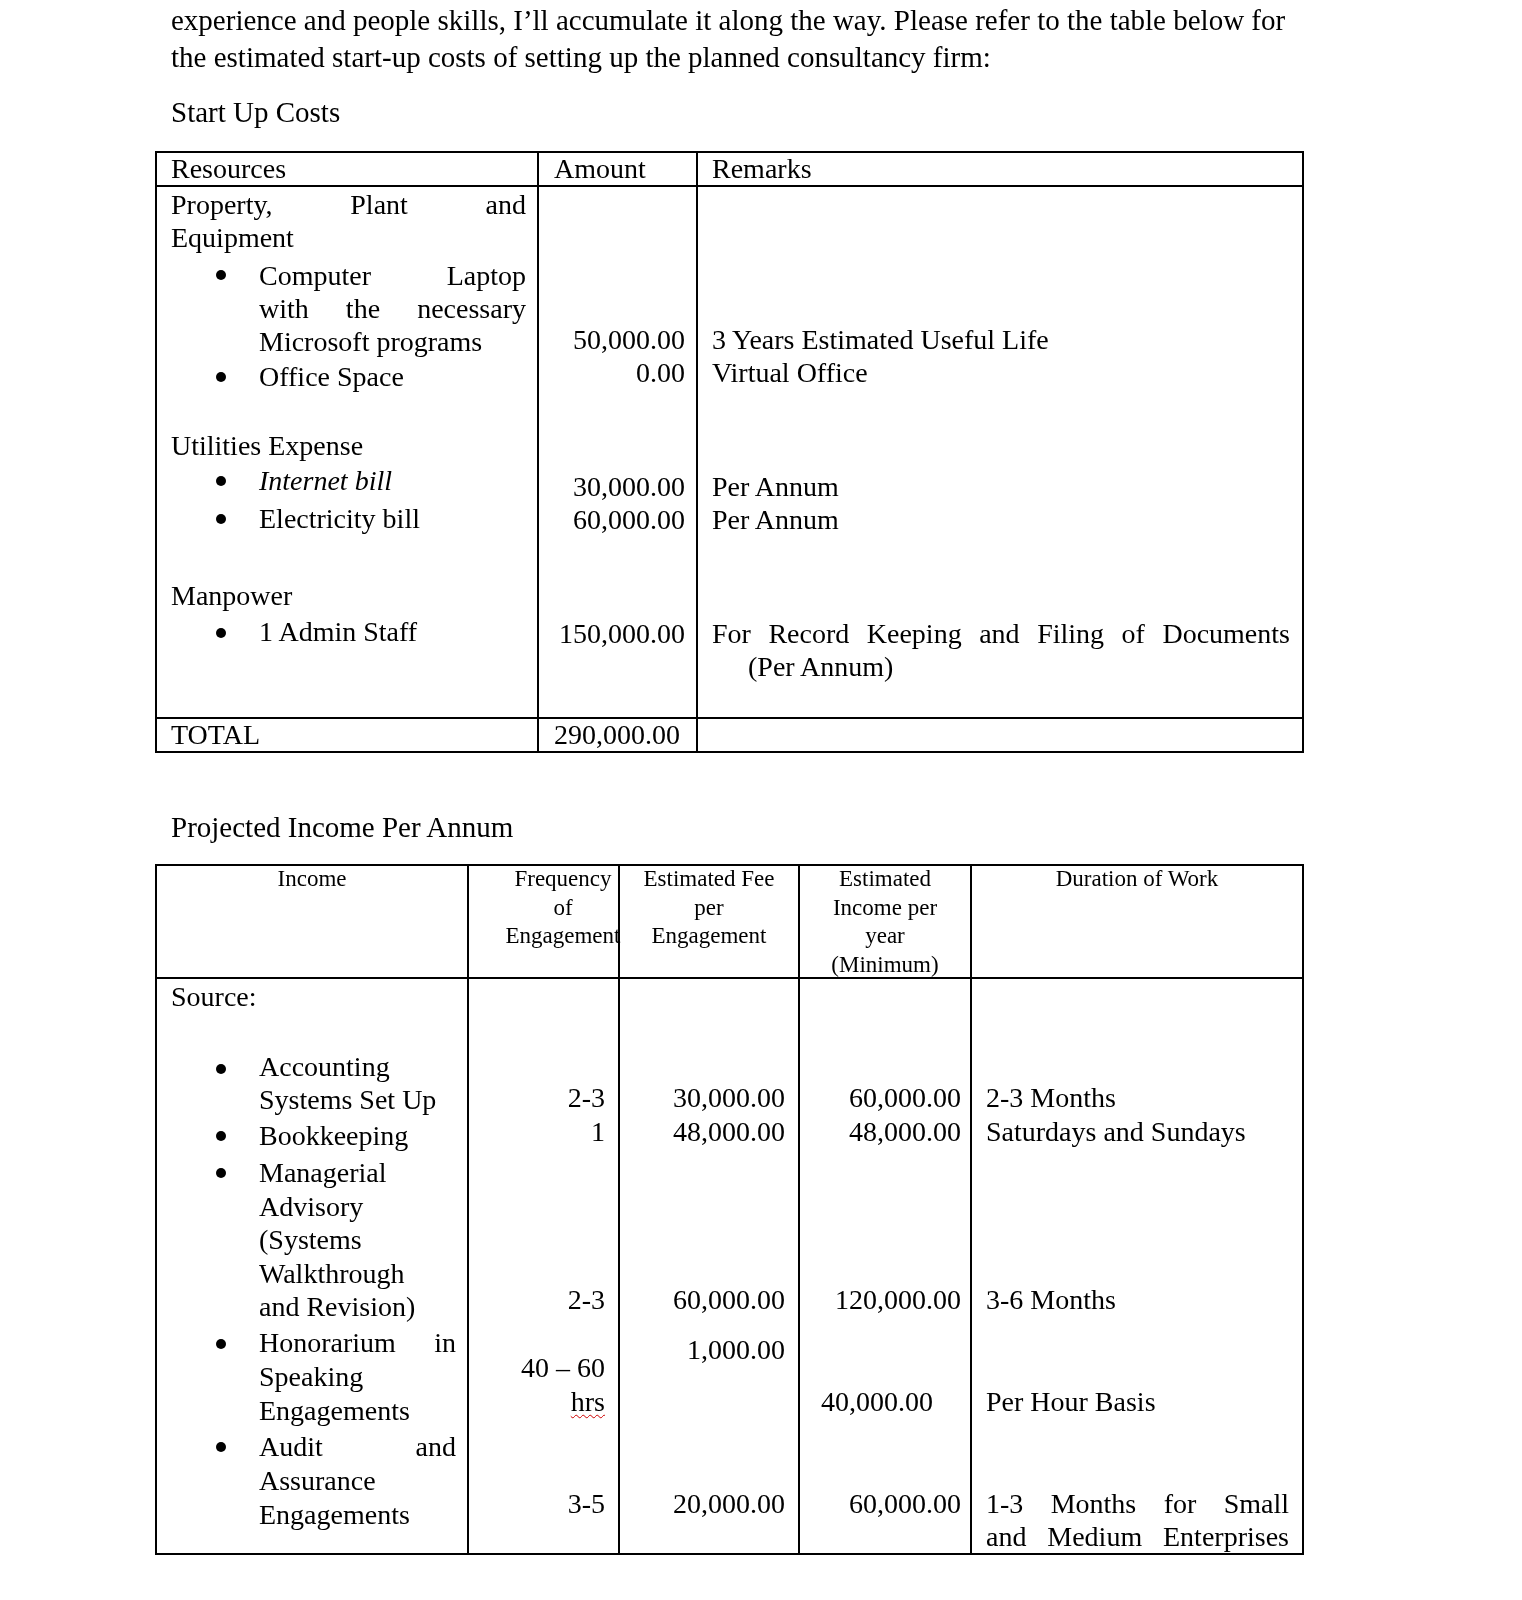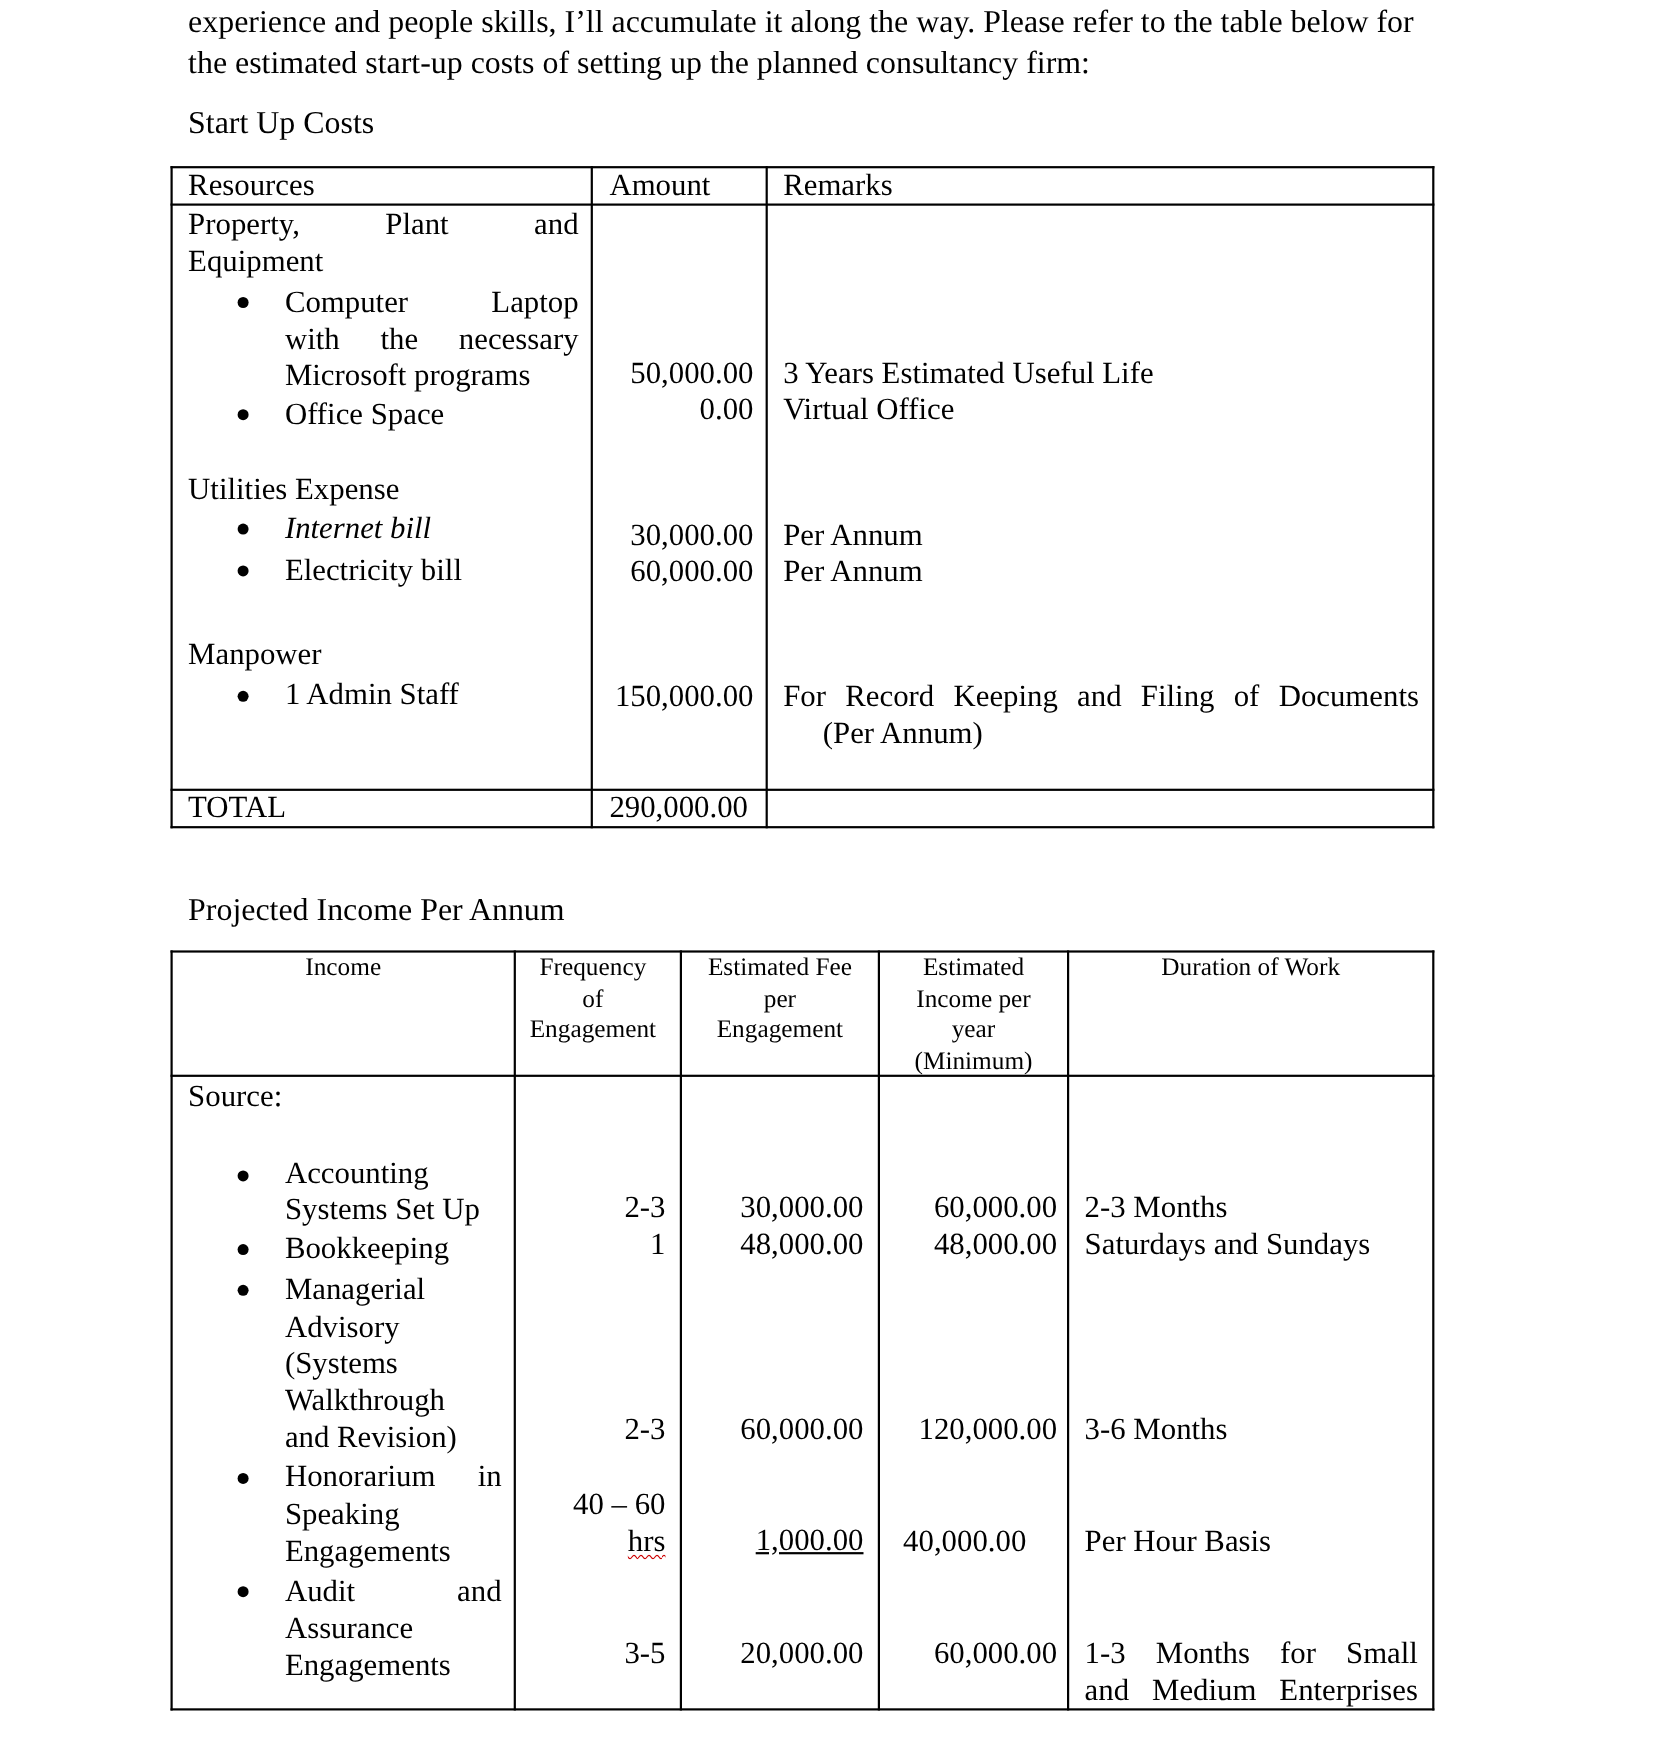--- a/index.html
+++ b/index.html
@@ -101,21 +101,21 @@
   <div class="hl" style="left:155px;top:977px;width:1149px;"></div>
   <div class="hl" style="left:155px;top:1553px;width:1149px;"></div>
   <div class="vl" style="left:155px;top:864px;height:691px;"></div>
   <div class="vl" style="left:467px;top:864px;height:691px;"></div>
   <div class="vl" style="left:618px;top:864px;height:691px;"></div>
   <div class="vl" style="left:798px;top:864px;height:691px;"></div>
   <div class="vl" style="left:970px;top:864px;height:691px;"></div>
   <div class="vl" style="left:1302px;top:864px;height:691px;"></div>
 
   <div class="abs s c" style="left:157px;top:865px;width:310px;">Income</div>
-  <div class="abs s c" style="left:469px;top:865px;width:140px;">
+  <div class="abs s c" style="left:493px;top:865px;width:140px;">
     <div>Frequency</div>
       <div>of</div>
       <div>Engagement</div>
   </div>
   <div class="abs s c" style="left:620px;top:865px;width:178px;">
     <div>Estimated Fee</div>
       <div>per</div>
       <div>Engagement</div>
   </div>
   <div class="abs s c" style="left:800px;top:865px;width:170px;">
@@ -162,21 +162,21 @@
   <div class="abs t just" style="left:259px;top:1326px;width:197px;">
     <span>Honorarium</span>
       <span>in</span>
   </div>
   <div class="abs t" style="left:259px;top:1360px;line-height:33.5px;">
     <div>Speaking</div>
       <div>Engagements</div>
   </div>
   <div class="abs t r" style="right:917px;top:1351px;">40 – 60</div>
   <div class="abs t r" style="right:917px;top:1385px;"><span class="squig">hrs</span></div>
-  <div class="abs t r" style="right:737px;top:1384px;text-decoration:underline;">1,000.00</div>
+  <div class="abs t r" style="right:737px;top:1333px;">1,000.00</div>
   <div class="abs t r" style="right:589px;top:1385px;">40,000.00</div>
   <div class="abs t" style="left:986px;top:1385px;">Per Hour Basis</div>
 
   <div class="bullet" style="left:216px;top:1442px;"></div>
   <div class="abs t just" style="left:259px;top:1430px;width:197px;">
     <span>Audit</span>
       <span>and</span>
   </div>
   <div class="abs t" style="left:259px;top:1464px;line-height:33.5px;">
     <div>Assurance</div>

